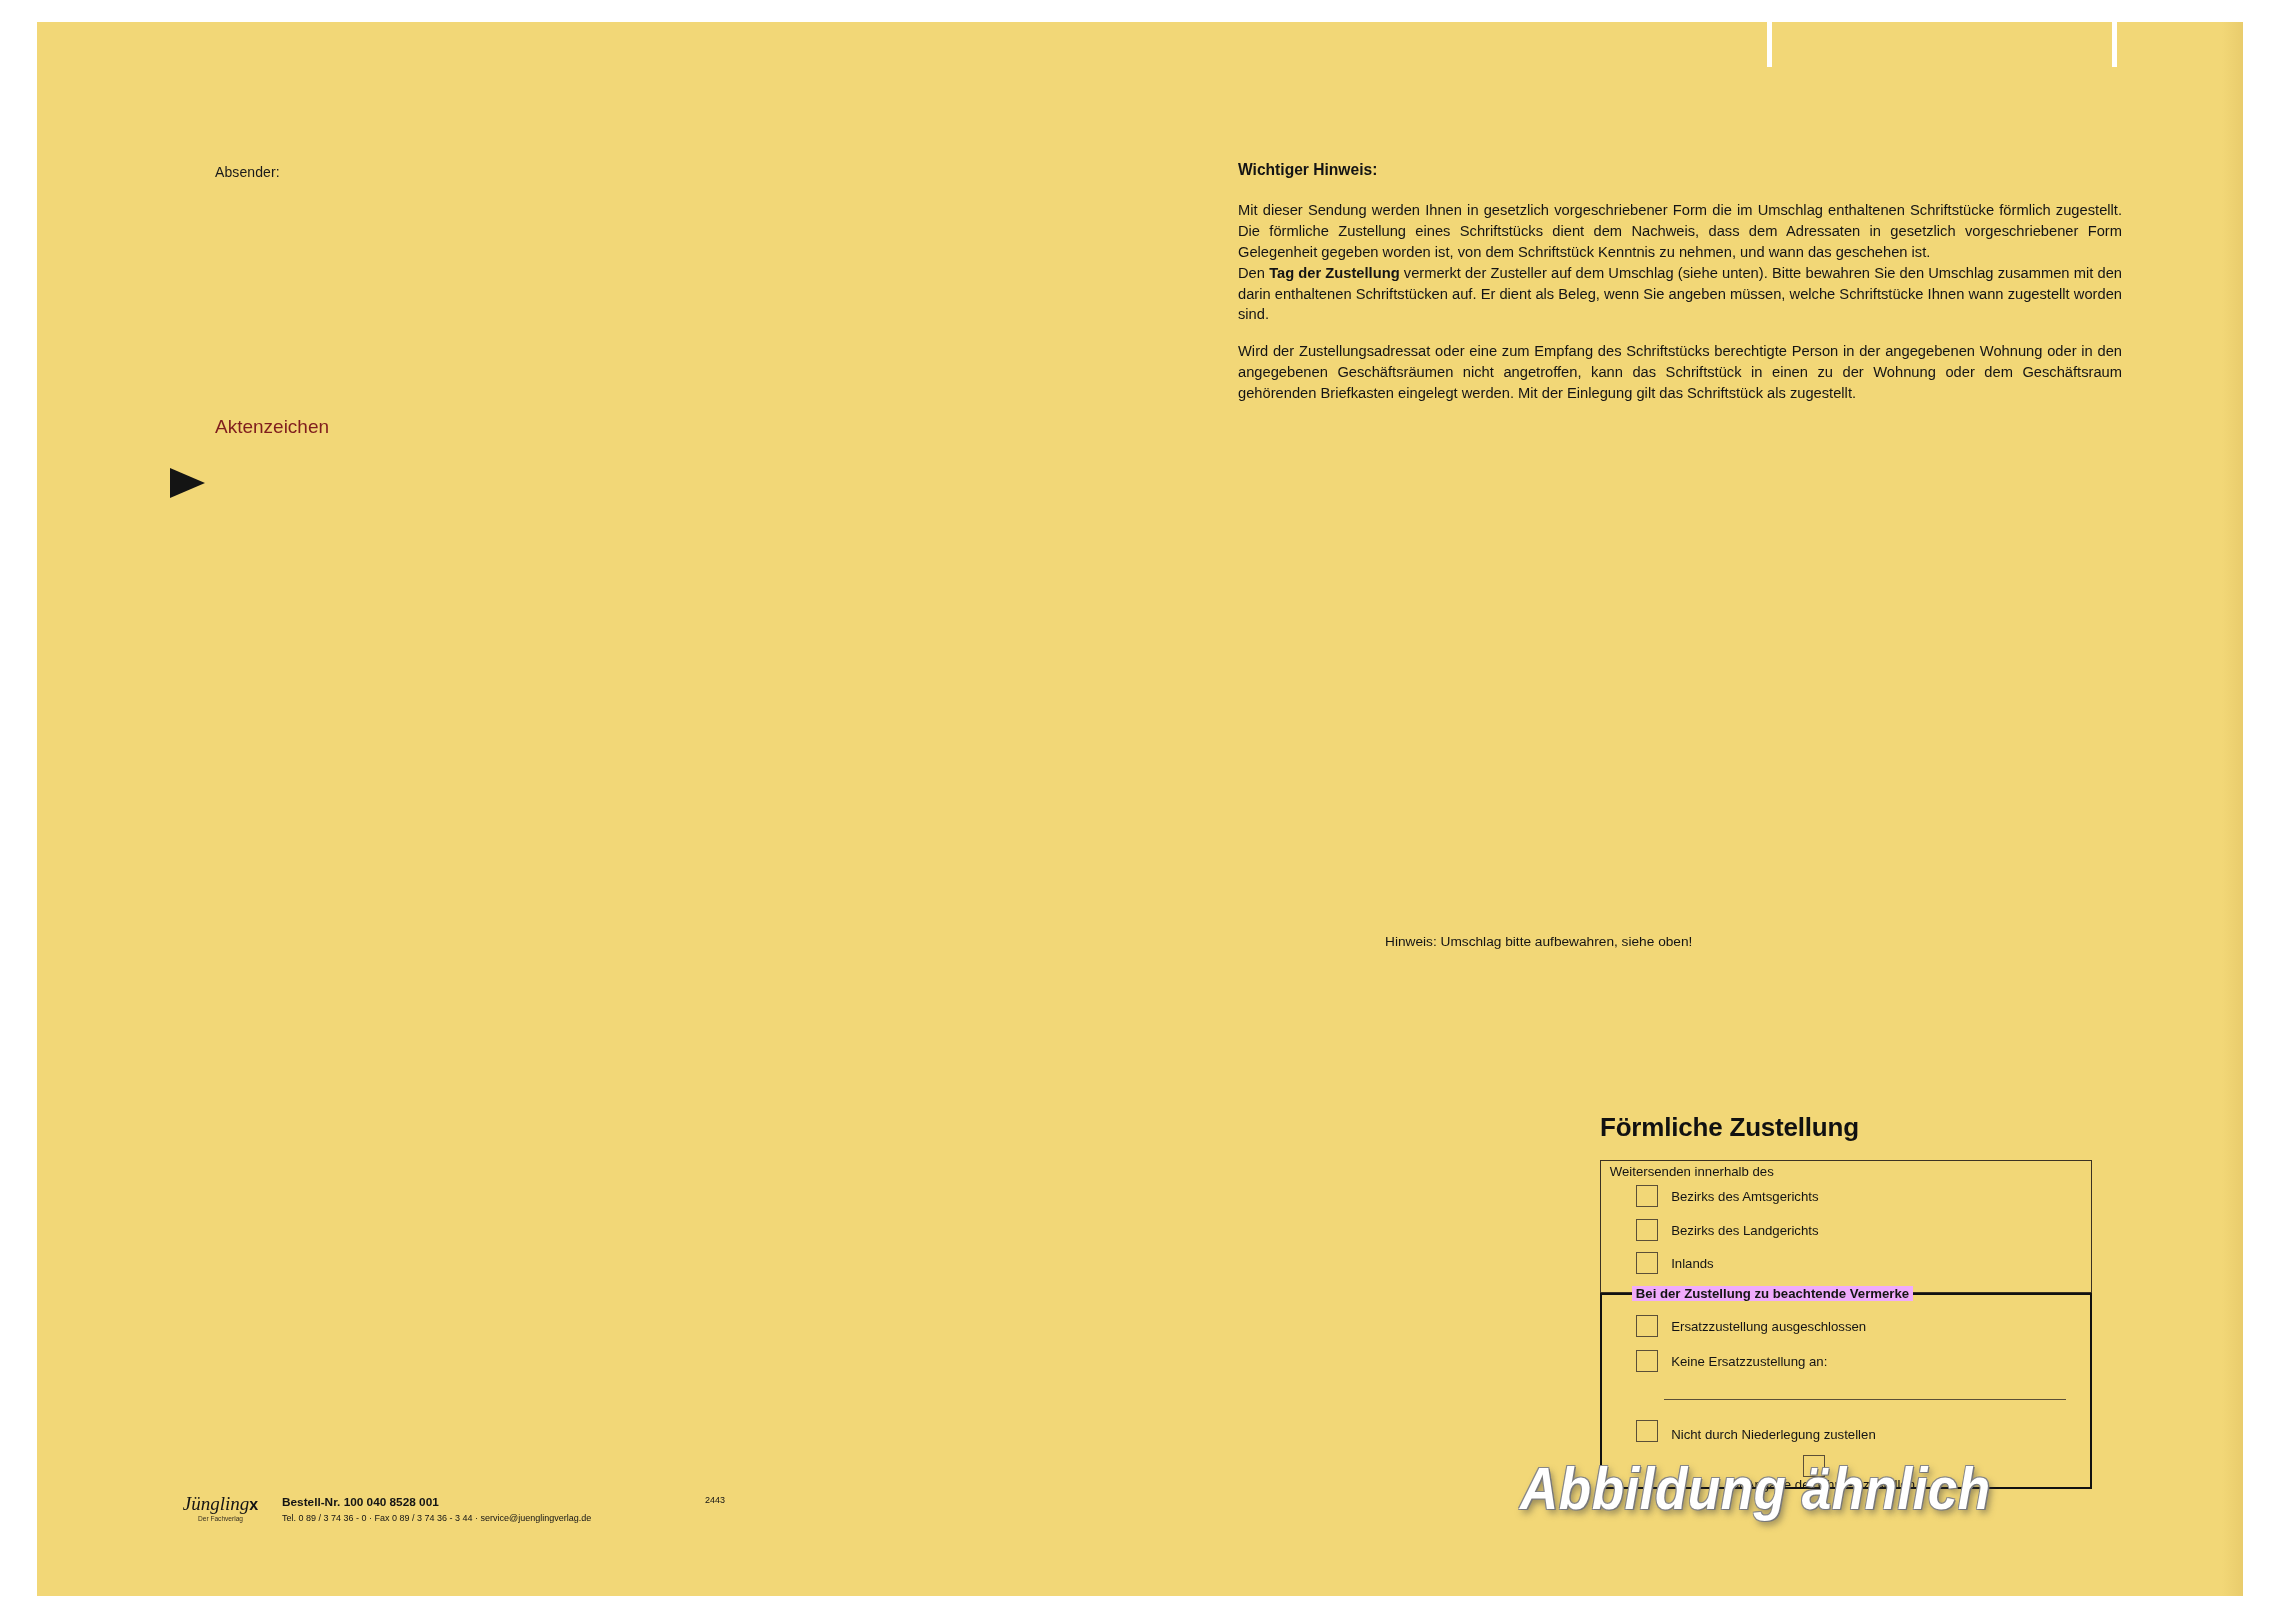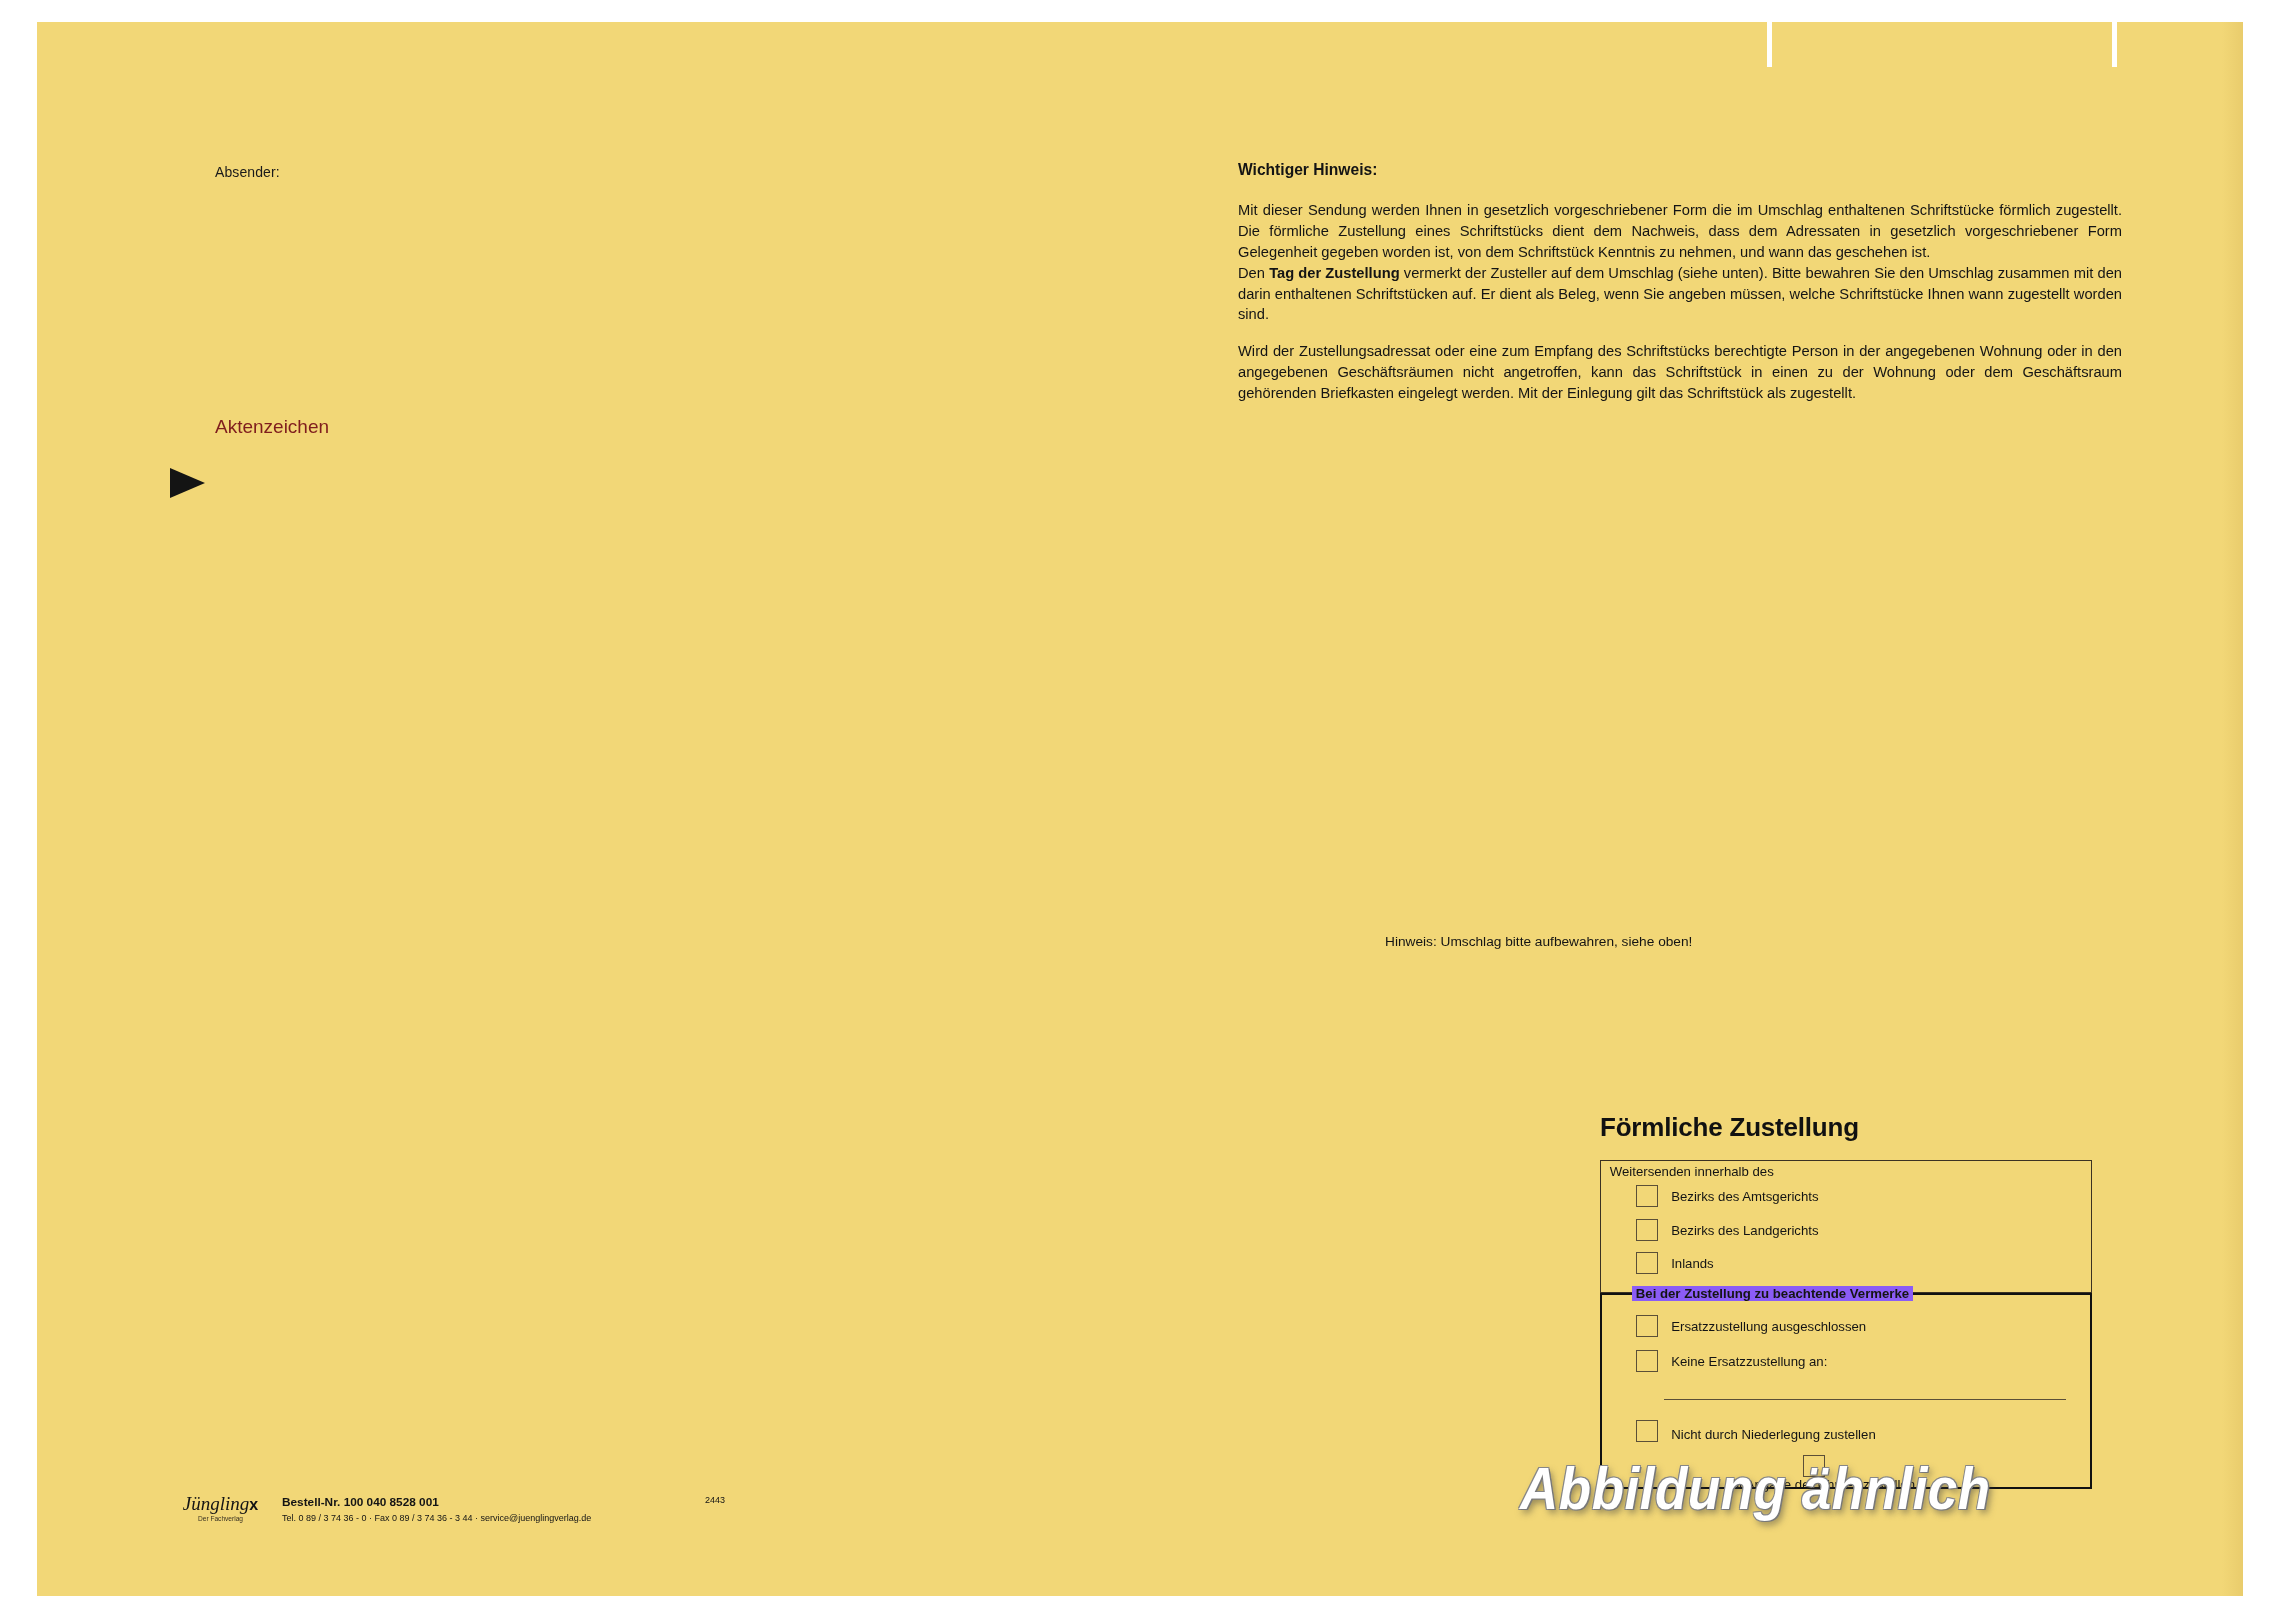--- a/index.html
+++ b/index.html
@@ -162,21 +162,21 @@
     border: 2.8px solid #111111;
     box-sizing: border-box;
   }
   .vermerke-label {
     position: absolute;
     left: 1632px;
     top: 1286px;
     font-size: 13.2px;
     font-weight: bold;
     color: #141414;
-    background: #8b5cf6;
+    background: #f0abfc;
     padding: 0 3.8px;
   }
 
   .cbrow {
     position: absolute;
     display: flex;
     align-items: center;
   }
   .cb {
     width: 22px;

